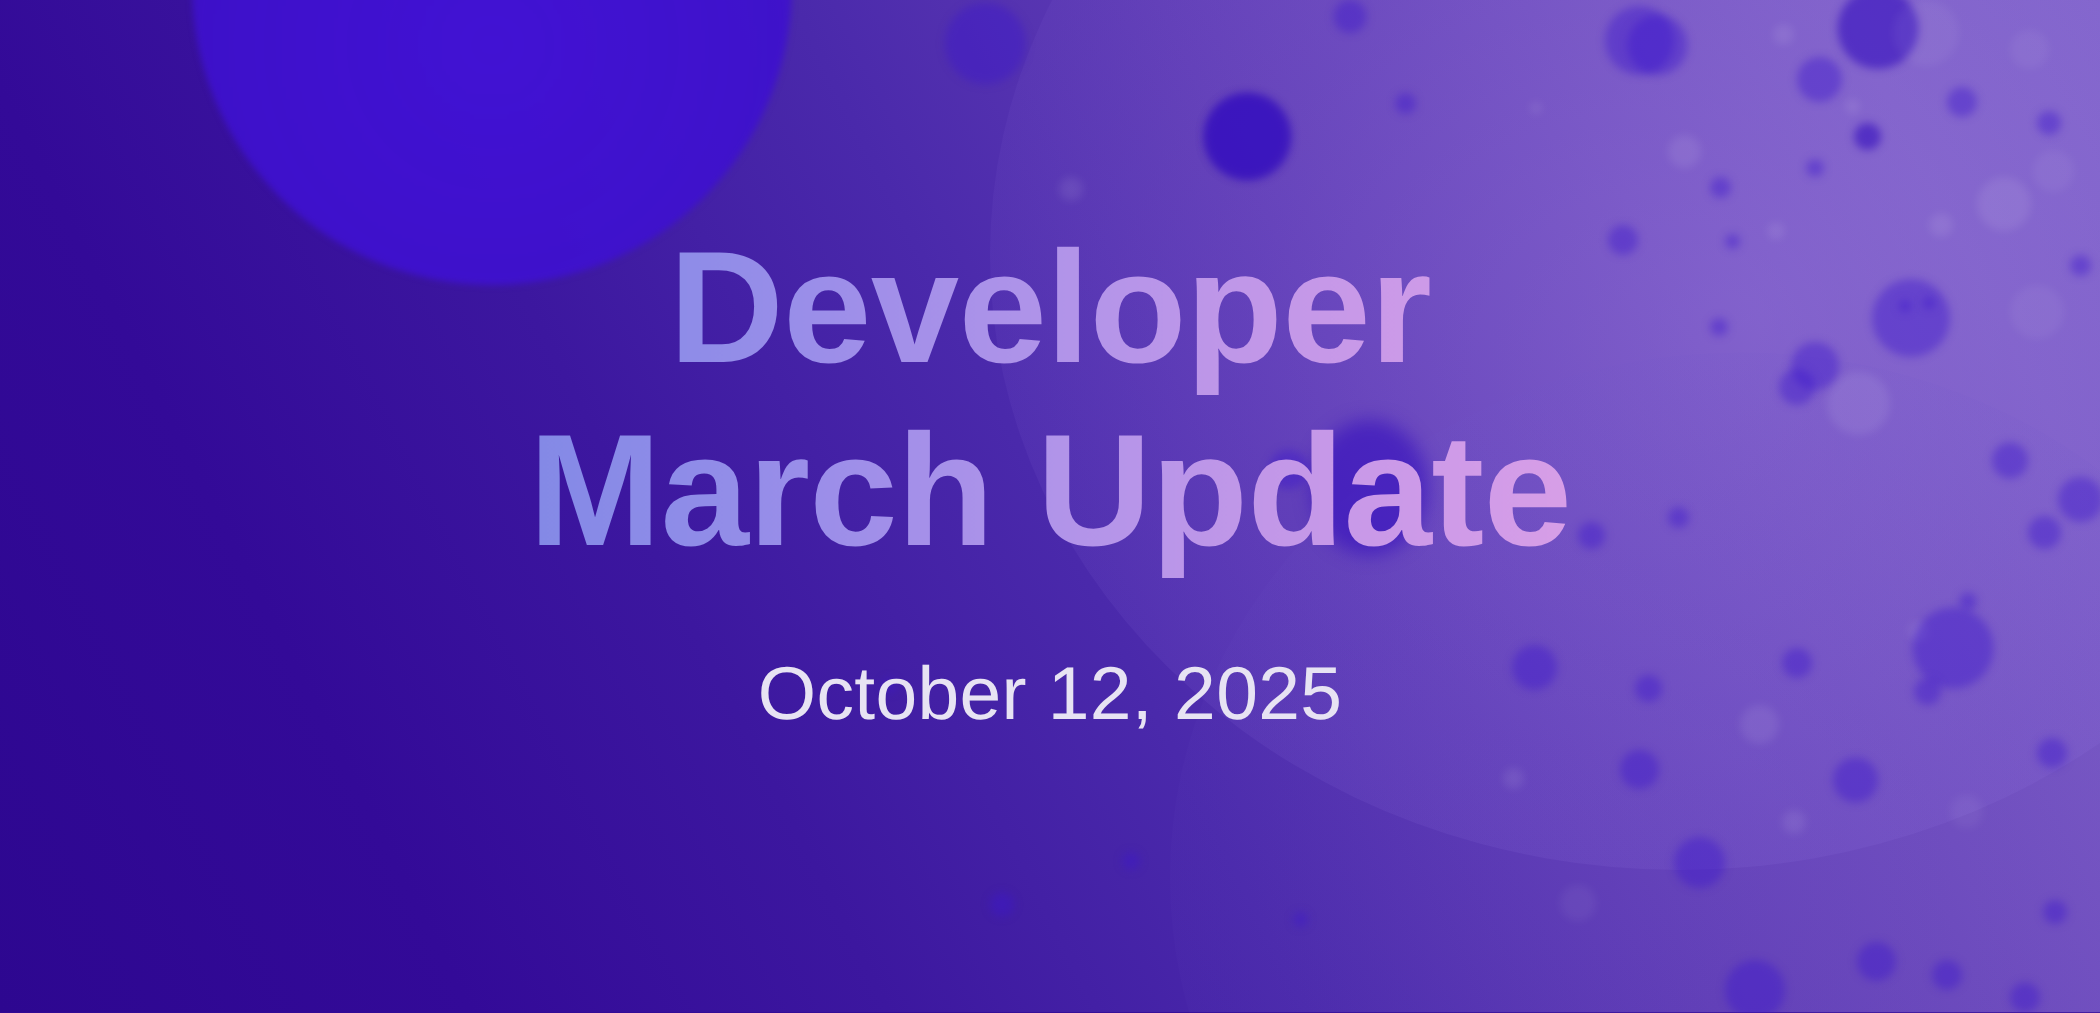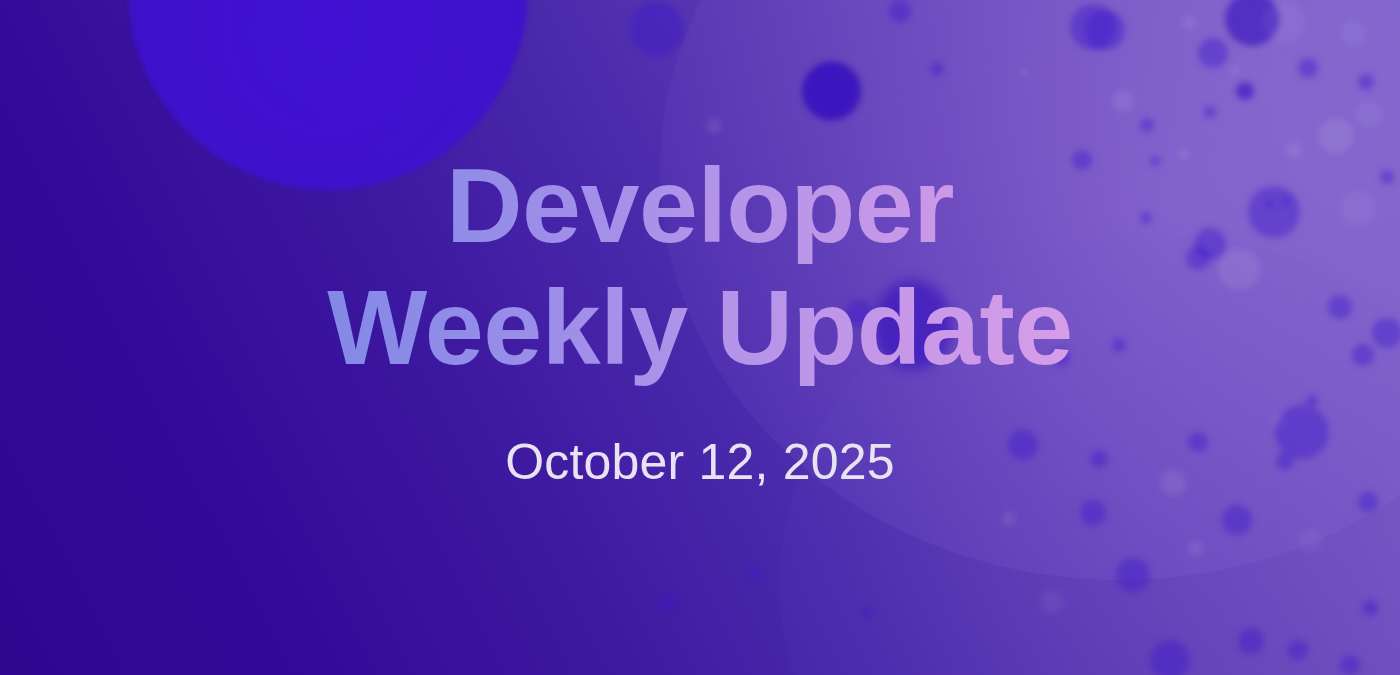--- a/index.html
+++ b/index.html
@@ -222,18 +222,18 @@
     <i class="dark soft" style="left:748px;  top:568px; width:12px;  height:12px;"></i>
     <i class="dark soft" style="left:588px;  top:452px; width:10px;  height:10px;"></i>
     <i class="lite soft" style="left:1002px; top:512px; width:14px;  height:14px;"></i>
     <i class="dark soft" style="left:1052px; top:348px; width:18px;  height:18px;"></i>
     <i class="dark soft" style="left:1112px; top:338px; width:14px;  height:14px;"></i>
   </div>
 
   <div class="content">
     <h1 class="title">
       <span class="line">Developer</span>
-      <span class="line">Weekly Update</span>
+      <span class="line">March Update</span>
     </h1>
     <div class="subtitle">October 12, 2025</div>
   </div>
 
 </div>
 
 </body></html>

